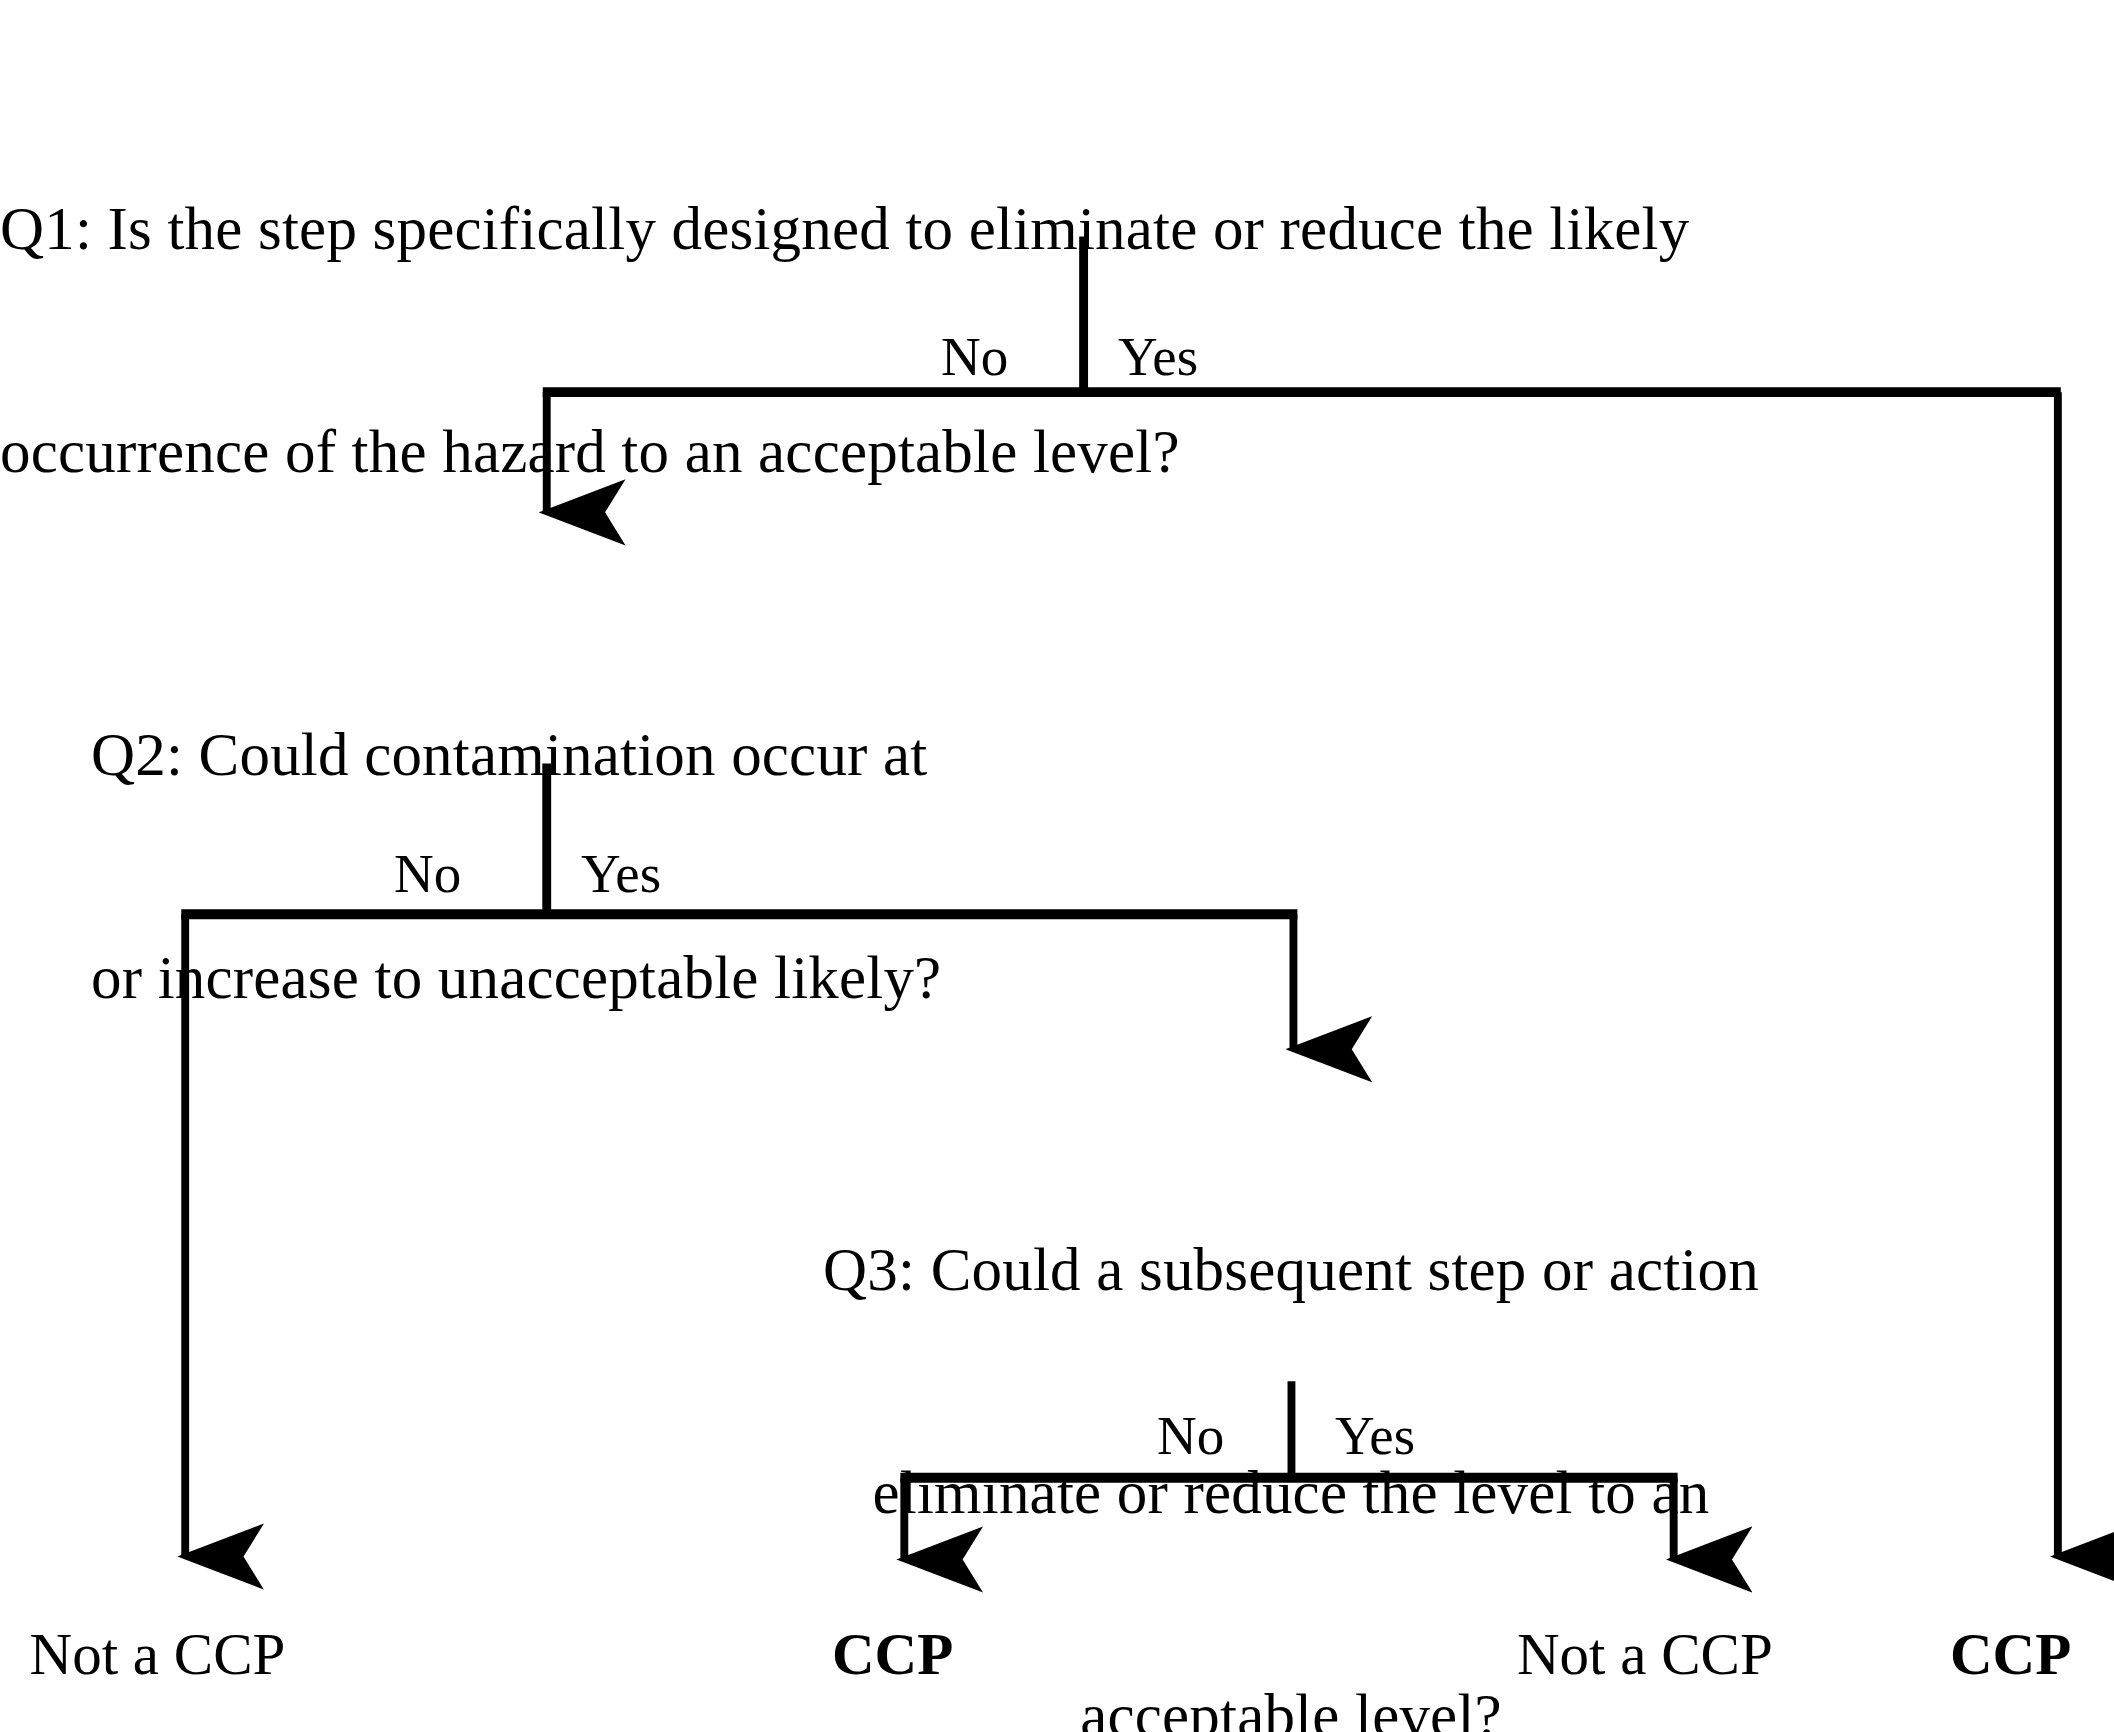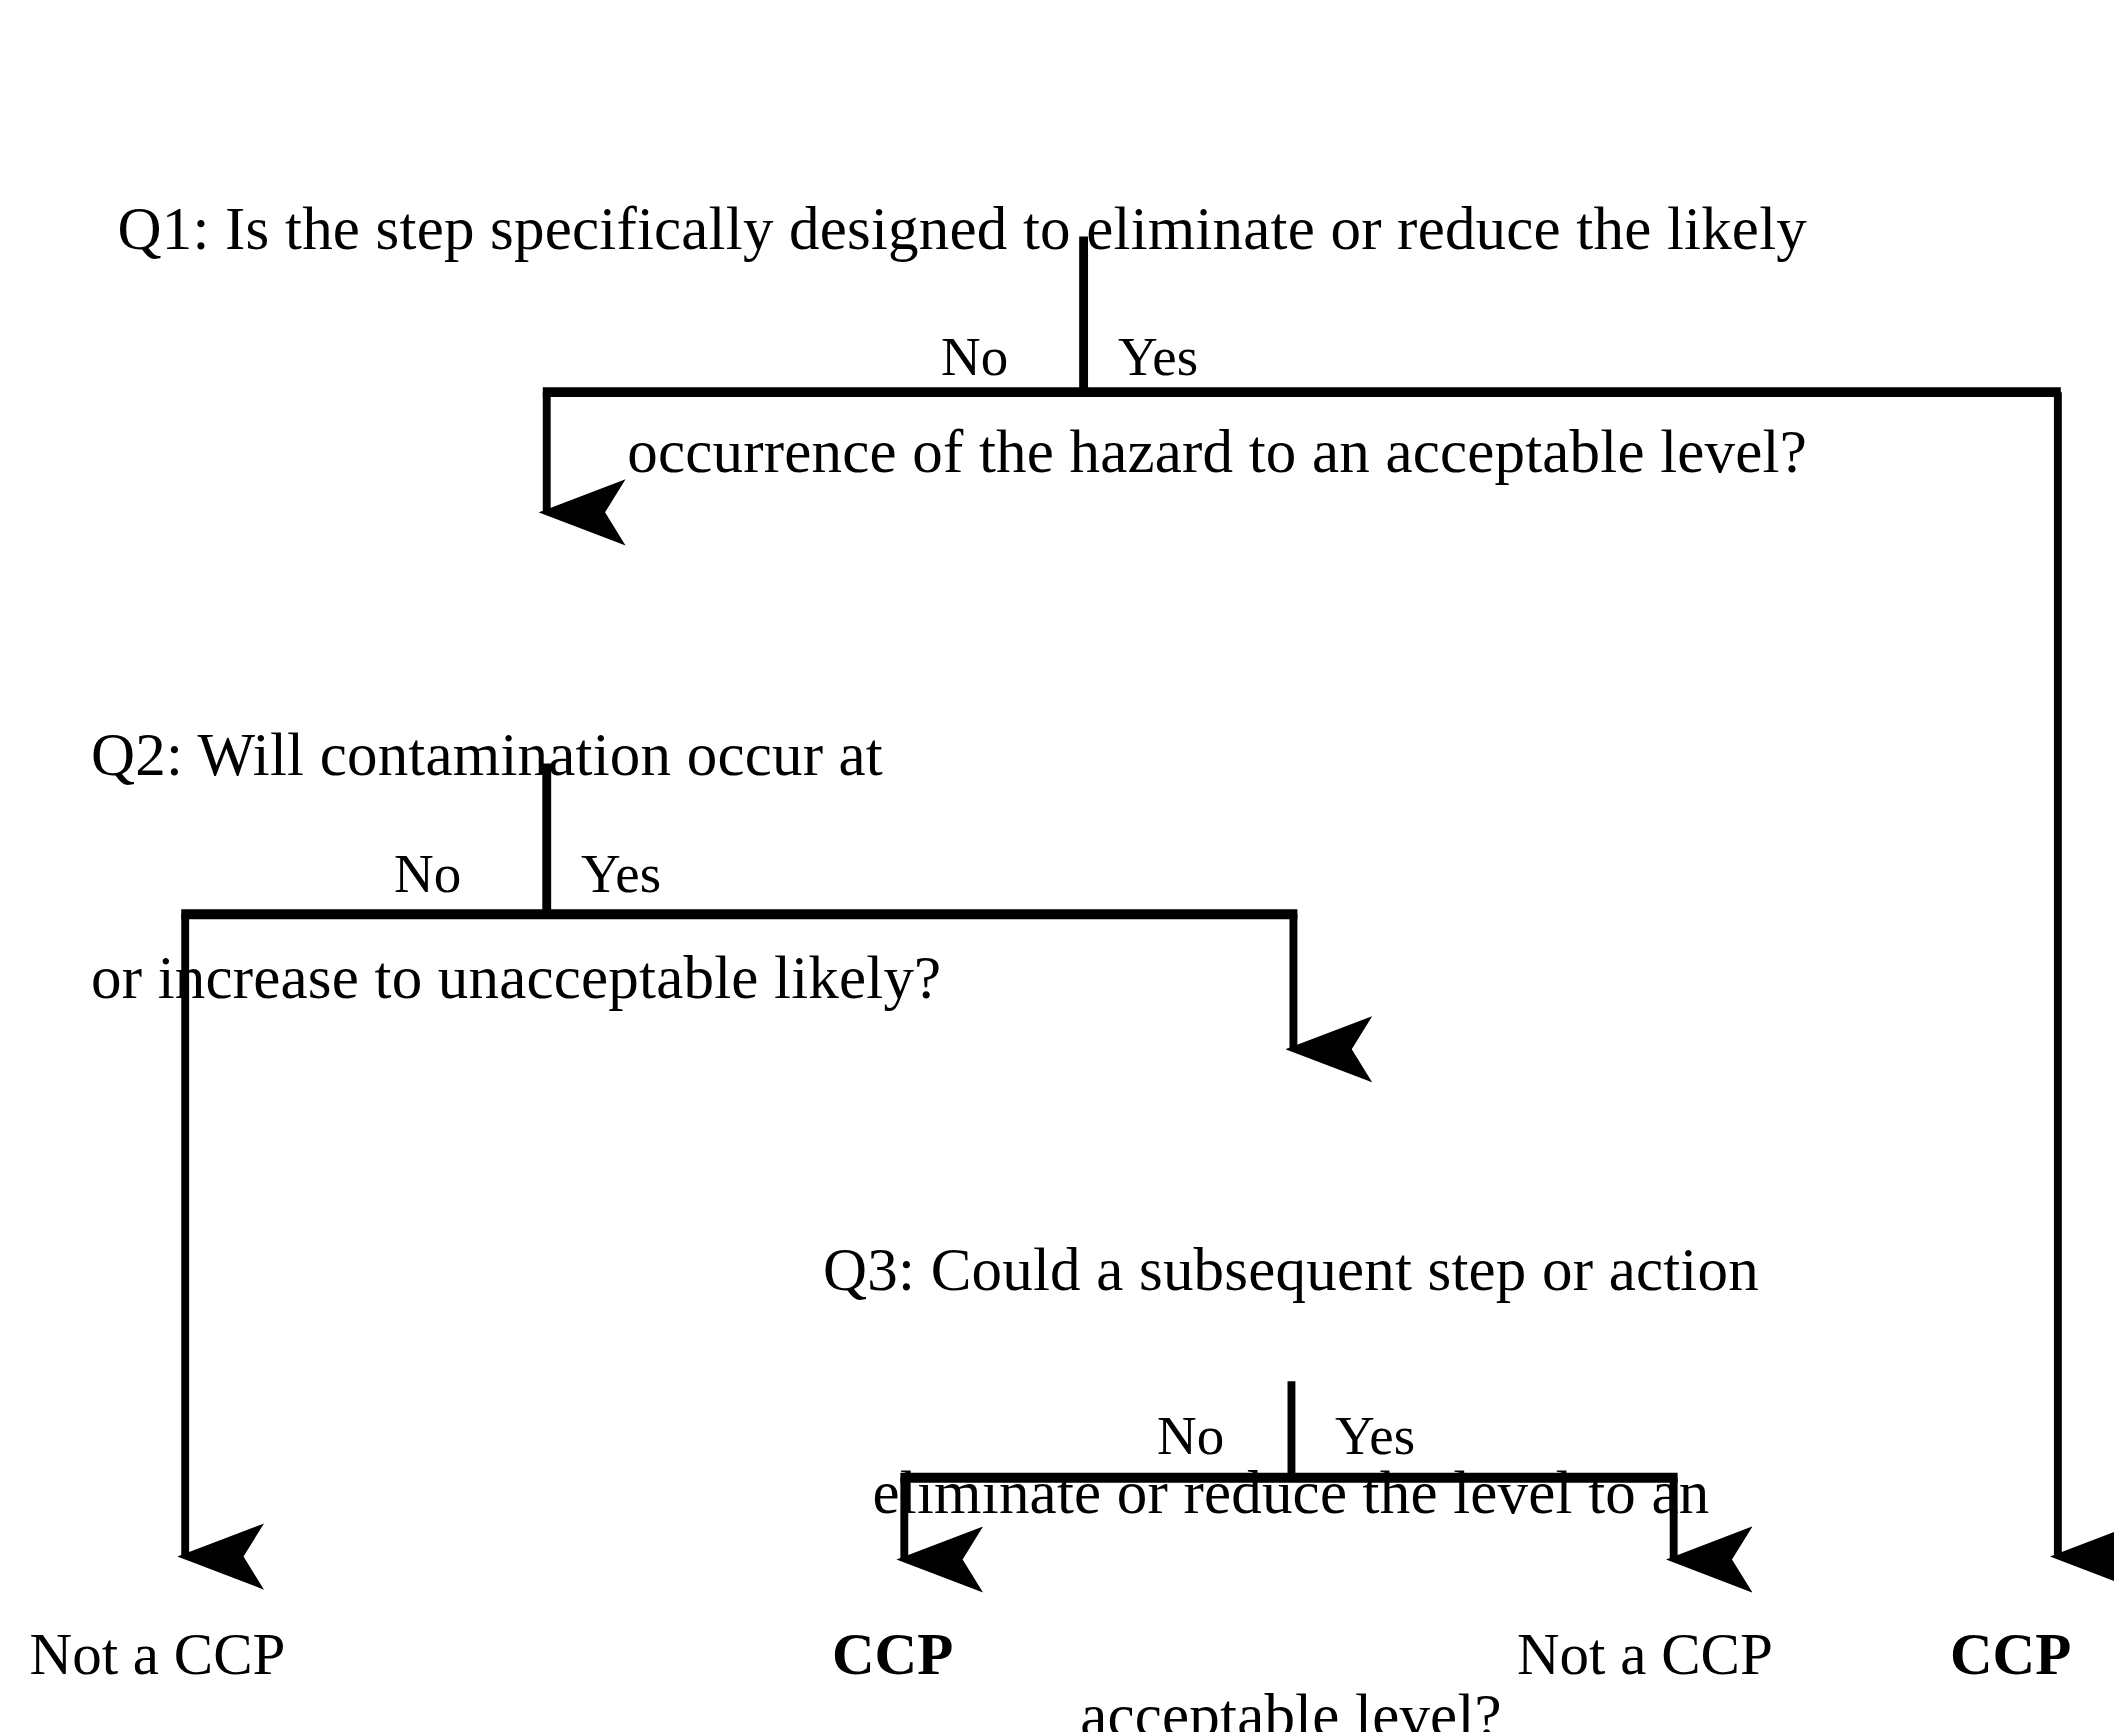--- a/index.html
+++ b/index.html
@@ -32,21 +32,21 @@
     letter-spacing: 0.2px;
   }
   .q-text {
     font-size: 61px;
     font-weight: 400;
   }
   .q1 {
     left: 0;
     top: 43px;
     width: 1807px;
-    text-align: right;
+    text-align: left;
   }
   .q2 {
     left: 91px;
     top: 569px;
     text-align: left;
   }
   .q3 {
     left: 749px;
     top: 1084px;
     width: 1084px;
@@ -141,21 +141,21 @@
 
   <div class="node-text q-text q1">
     <div>Q1: Is the step specifically designed to eliminate or reduce the likely</div>
     <div>occurrence of the hazard to an acceptable level?</div>
   </div>
 
   <div class="branch-label lbl-q1-no">No</div>
   <div class="branch-label lbl-q1-yes">Yes</div>
 
   <div class="node-text q-text q2">
-    <div>Q2: Will contamination occur at</div>
+    <div>Q2: Could contamination occur at</div>
     <div>or increase to unacceptable likely?</div>
   </div>
 
   <div class="branch-label lbl-q2-no">No</div>
   <div class="branch-label lbl-q2-yes">Yes</div>
 
   <div class="node-text q-text q3">
     <div>Q3: Could a subsequent step or action</div>
     <div>eliminate or reduce the level to an</div>
     <div>acceptable level?</div>

